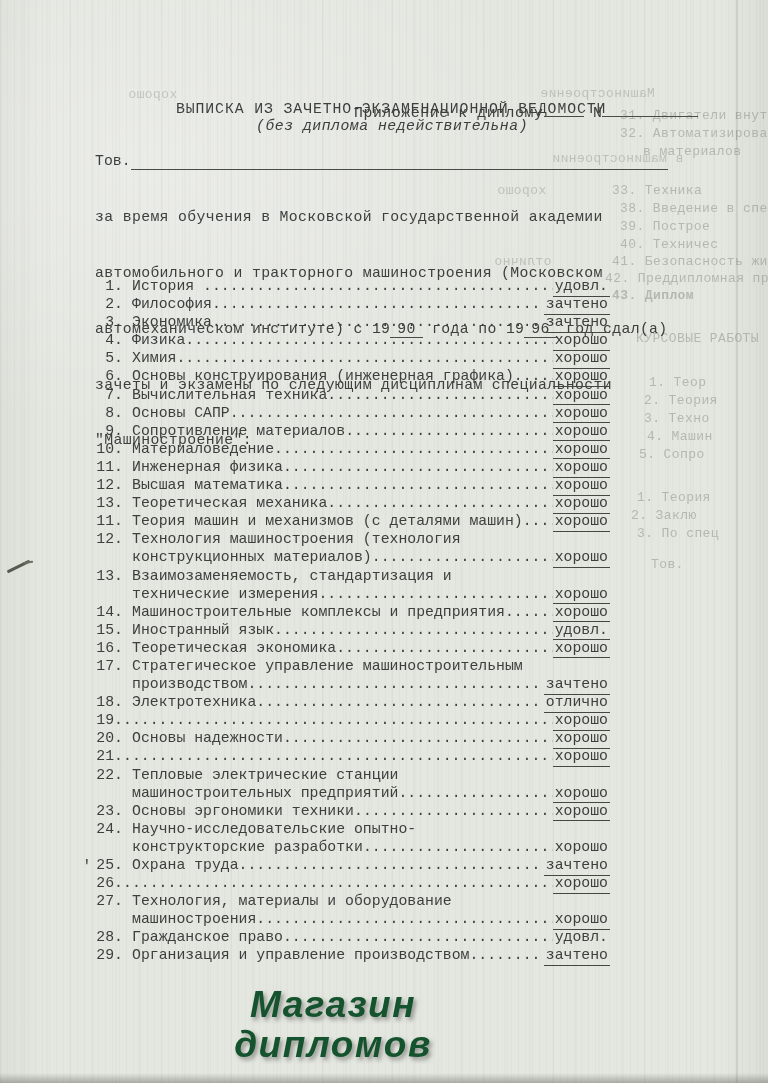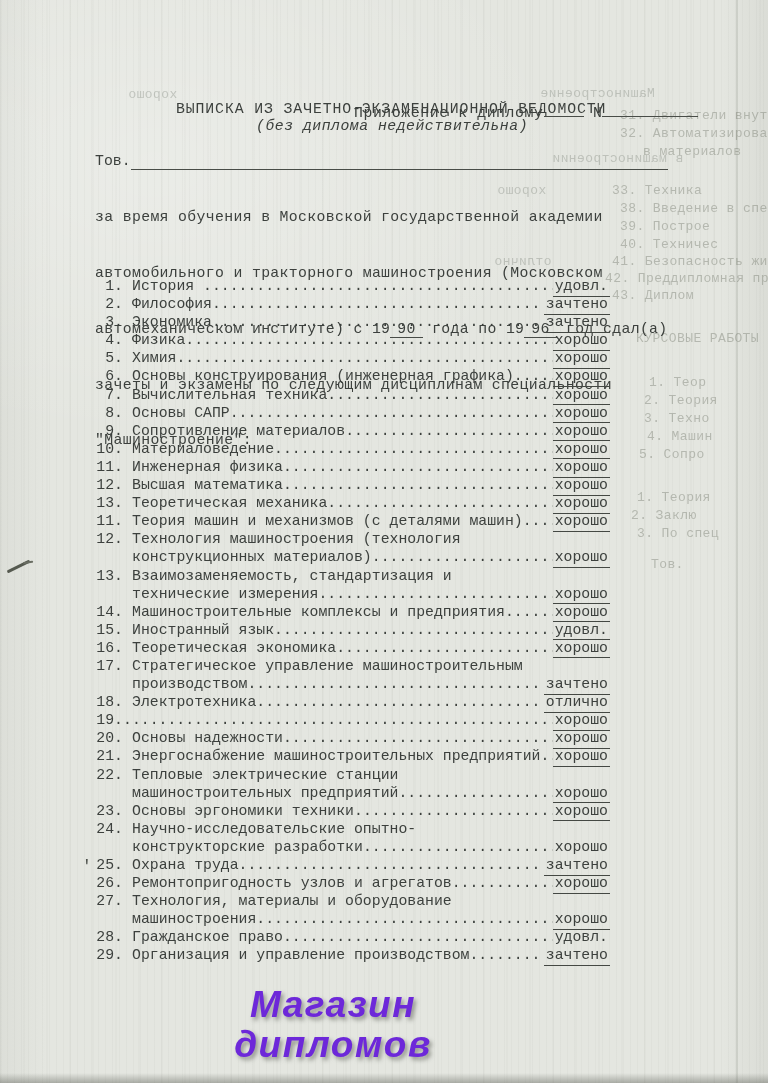--- a/index.html
+++ b/index.html
@@ -50,21 +50,21 @@
   
   .frag{position:absolute; white-space:pre; font-size:13px; color:rgba(104,110,98,0.38);
         filter:blur(0.35px); letter-spacing:0.4px;}
   .frag.m{transform:scaleX(-1); color:rgba(104,110,98,0.30);}
 
   
   .watermark{
     position:absolute; top:985px; left:0; width:666px; text-align:center;
     font-family:"Liberation Sans","DejaVu Sans",sans-serif;
     font-style:italic; font-weight:bold; font-size:37px; line-height:40px;
-    color:#6d28d9; letter-spacing:1.5px;
+    color:#14532d; letter-spacing:1.5px;
     text-shadow:2.5px 3px 4px rgba(104,107,99,0.65);
   }
 
   
   .scratch{position:absolute; left:6px; top:565px; width:25px; height:3px;
            background:#565a50; border-radius:2px; transform:rotate(-26deg);}
   .scratch::after{content:""; position:absolute; left:18px; top:1px; width:10px; height:2px;
            background:#6a6e63; transform:rotate(18deg); border-radius:2px;}
   .tick{position:absolute; left:82px; top:858px; color:#4a4e48; font-size:16px;}
   .crease{position:absolute; top:0; bottom:0; left:736px; width:2px;
@@ -97,21 +97,21 @@
     <span class="frag" style="left: 620px; top: 218px;">39. Построе</span>
 
     <span class="frag" style="left: 620px; top: 236px;">40. Техничес</span>
 
     <span class="frag" style="left: 612px; top: 253px;">41. Безопасность жиз</span>
 
     <span class="frag m" style="left: 494px; top: 253px;">отлично</span>
 
     <span class="frag" style="left: 605px; top: 270px;">42. Преддипломная пр</span>
 
-    <span class="frag" style="left: 612px; top: 287px;">43. Диплом</span>
+    <span class="frag" style="left: 612px; top: 287px; font-weight: bold;">43. Диплом</span>
 
     <span class="frag" style="left: 636px; top: 330px;">КУРСОВЫЕ РАБОТЫ и ПР</span>
 
     <span class="frag" style="left: 649px; top: 374px;">1. Теор</span>
 
     <span class="frag" style="left: 644px; top: 392px;">2. Теория</span>
 
     <span class="frag" style="left: 644px; top: 410px;">3. Техно</span>
 
     <span class="frag" style="left: 647px; top: 428px;">4. Машин</span>
@@ -320,21 +320,20 @@
 
     <div class="row">
       <span class="num">20.</span>
       <span class="subj">Основы надежности</span>
       <span class="leader"><span class="dots">..........................................................................................</span></span>
       <span class="grade u">хорошо</span>
     </div>
 
     <div class="row">
       <span class="num">21.</span>
-      <span class="subj">Энергоснабжение машиностроительных предприятий</span>
       <span class="leader"><span class="dots">..........................................................................................</span></span>
       <span class="grade u">хорошо</span>
     </div>
 
     <div class="row nograde">
       <span class="num">22.</span>
       <span class="subj">Тепловые электрические станции</span>
 
     </div>
 
@@ -367,21 +366,20 @@
 
     <div class="row">
       <span class="num">25.</span>
       <span class="subj">Охрана труда</span>
       <span class="leader"><span class="dots">..........................................................................................</span></span>
       <span class="grade u">зачтено</span>
     </div>
 
     <div class="row">
       <span class="num">26.</span>
-      <span class="subj">Ремонтопригодность узлов и агрегатов</span>
       <span class="leader"><span class="dots">..........................................................................................</span></span>
       <span class="grade u">хорошо</span>
     </div>
 
     <div class="row nograde">
       <span class="num">27.</span>
       <span class="subj">Технология, материалы и оборудование</span>
 
     </div>
 

